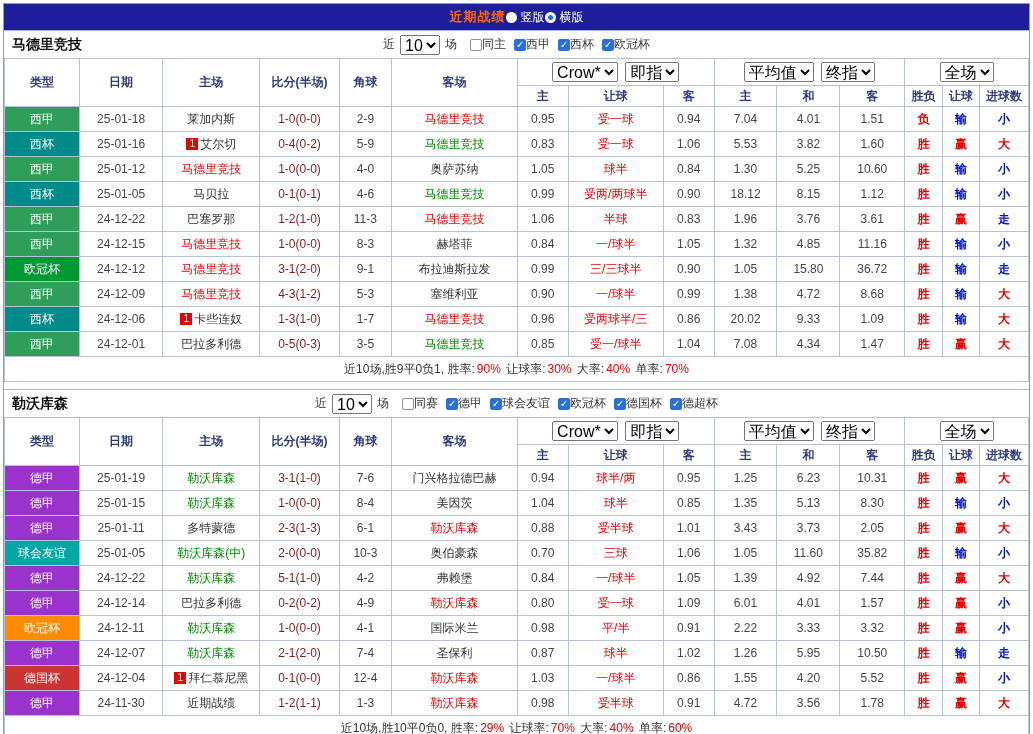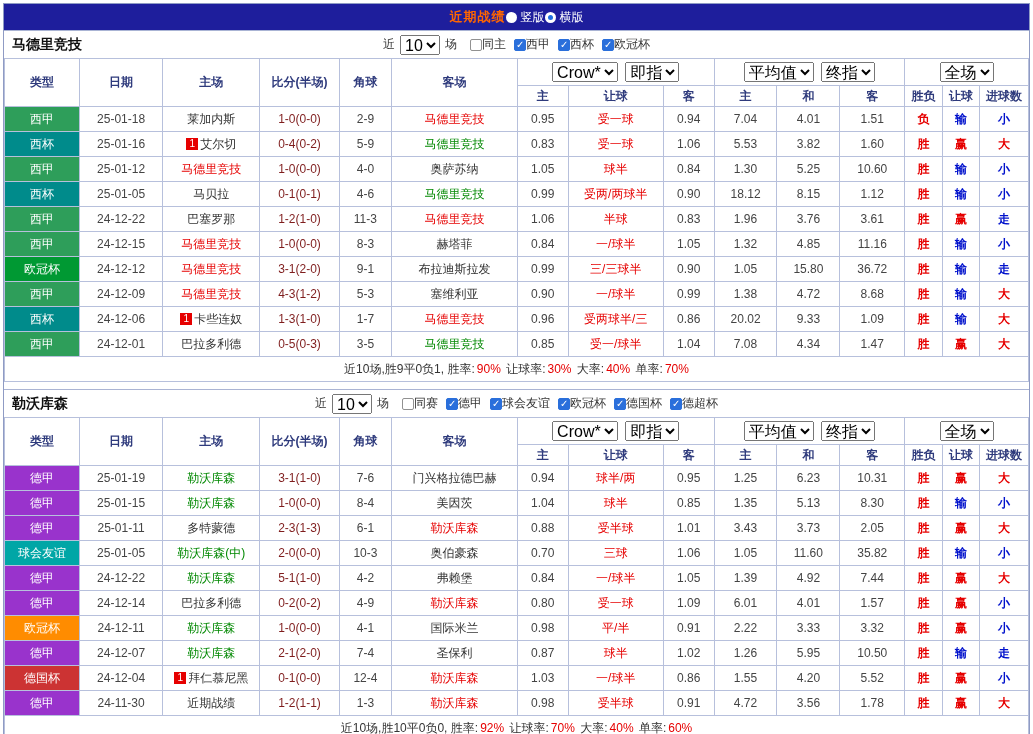--- a/index.html
+++ b/index.html
@@ -607,19 +607,19 @@
             <td class="num">4.72</td>
             <td class="num">3.56</td>
             <td class="num">1.78</td>
             <td class="res c-r">胜</td>
             <td class="res c-r">赢</td>
             <td class="res c-r">大</td>
           </tr>
         </tbody>
       <tfoot>
         <tr>
-          <td colspan="15" class="summary" id="summary-1"><span class="c-k">近10场,胜10平0负0, 胜率:</span><span class="c-r">92%</span><span class="c-k"> 让球率:</span><span class="c-r">70%</span><span class="c-k"> 大率:</span><span class="c-r">40%</span><span class="c-k"> 单率:</span><span class="c-r">60%</span></td>
+          <td colspan="15" class="summary" id="summary-1"><span class="c-k">近10场,胜10平0负0, 胜率:</span><span class="c-r">29%</span><span class="c-k"> 让球率:</span><span class="c-r">70%</span><span class="c-k"> 大率:</span><span class="c-r">40%</span><span class="c-k"> 单率:</span><span class="c-r">60%</span></td>
         </tr>
       </tfoot>
     </table>
   </section>
 
 </div>
 
 </body></html>

